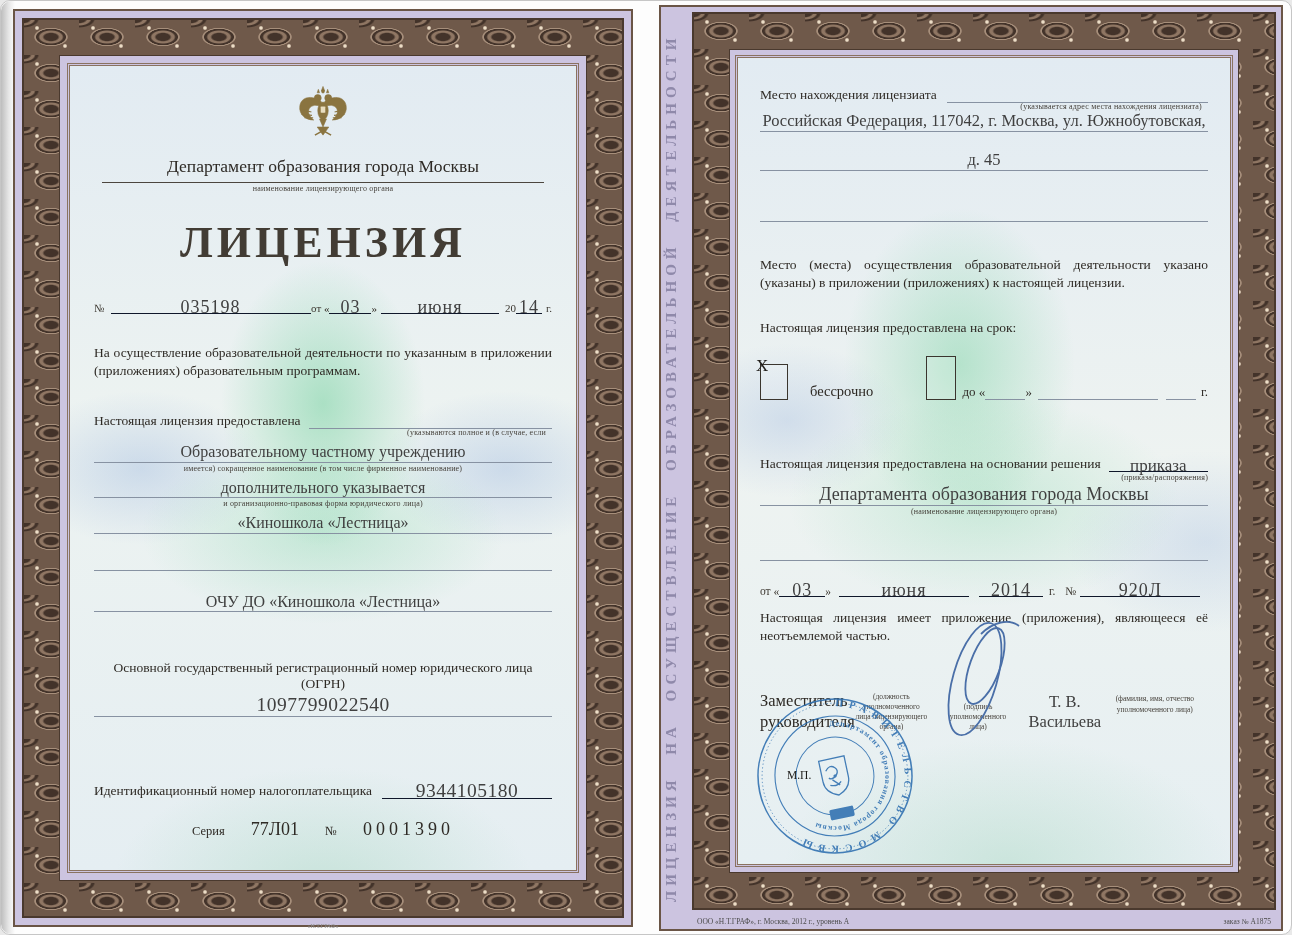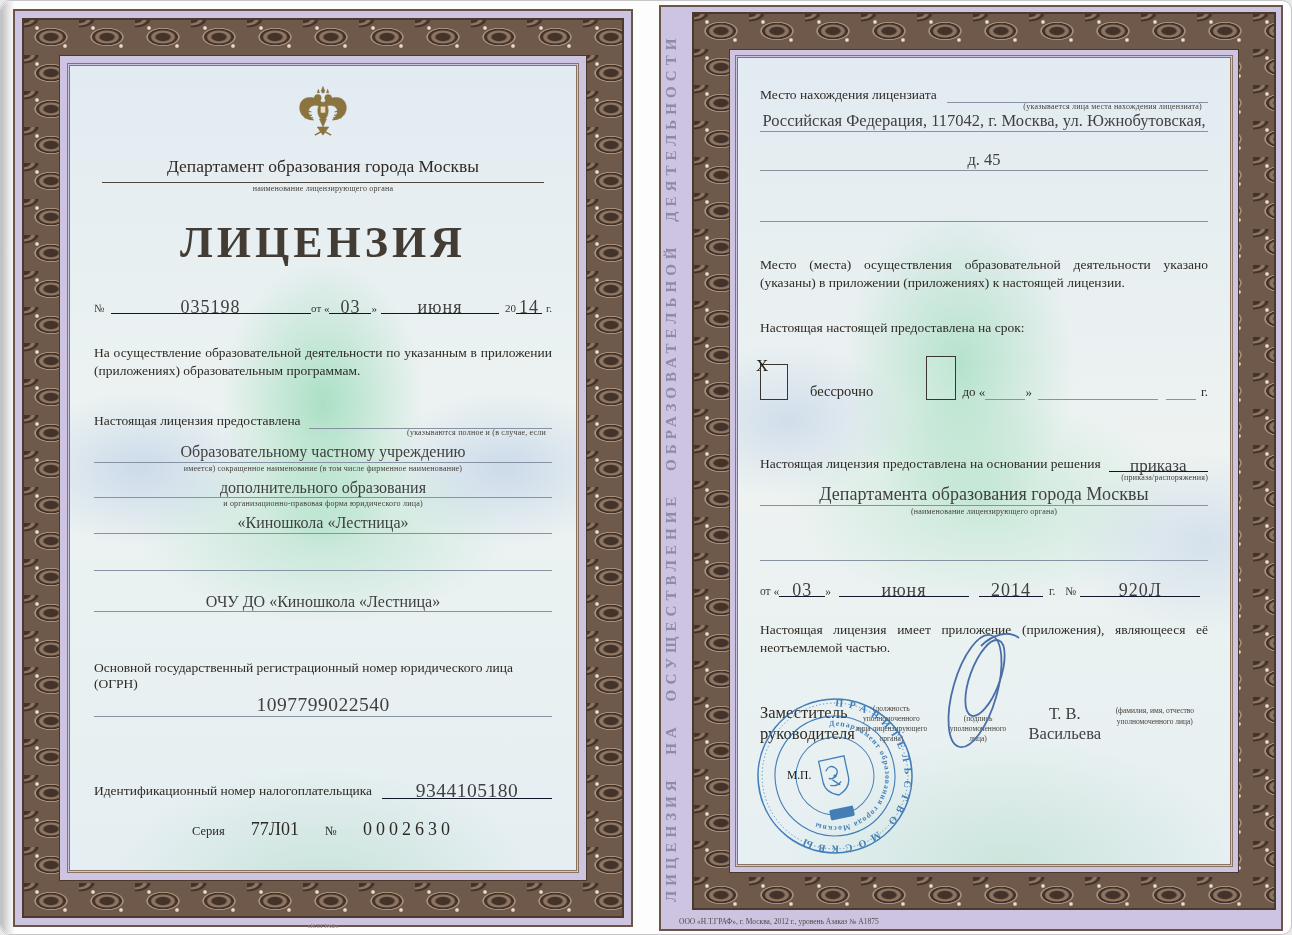--- a/index.html
+++ b/index.html
@@ -70,37 +70,37 @@
   .hrule{border-bottom:1.5px solid #4c463e;margin:5px 8px 1px;}
   .doc-title{font-size:44px;font-weight:bold;letter-spacing:4px;margin-top:24px;color:#423c34;}
   .numrow{margin-top:30px;font-size:11px;align-items:flex-end;color:#3a352e;}
   .numrow .v18{font-size:18px;letter-spacing:1px;}
   .subject{margin-top:30px;}
   .grant-row{margin-top:32px;}
   .cap-right{position:absolute;right:6px;top:100%;white-space:nowrap;}
   .bigval{font-size:16px;padding-bottom:0;border-bottom:1px solid #8792a2;text-align:center;line-height:1.15;}
   .caprow{text-align:center;margin-top:1px;}
   .mt6{margin-top:6px;} .mt14{margin-top:14px;}
-  .ogrn-label{margin-top:48px;font-size:13.5px;}
+  .ogrn-label{margin-top:48px;font-size:13.5px;text-align:center;}
   .ogrn-val{font-size:19.5px;letter-spacing:.5px;text-align:center;border-bottom:1px solid #8792a2;margin-top:2px;}
   .innrow{margin-top:64px;font-size:13.5px;}
   .innrow .v{font-size:19.5px;letter-spacing:.5px;}
   .series-row{position:absolute;left:0;right:0;bottom:30px;display:flex;justify-content:center;
               align-items:baseline;gap:26px;z-index:2;}
   .series-row .small{font-size:12.5px;}
   .series-row .big{font-size:18px;}
   .series-row .num{font-size:18px;letter-spacing:4px;}
   .tiny-print{position:absolute;left:0;right:0;bottom:-24px;text-align:center;font-size:6px;color:#8c8c8c;}
 
   
   .vlabel{position:absolute;left:4px;top:28px;bottom:28px;width:30px;z-index:2;
           writing-mode:vertical-rl;transform:rotate(180deg);
           font-weight:bold;font-size:15px;letter-spacing:5px;word-spacing:12px;
           color:#8f89aa;text-align:center;}
-  .pfooter{position:absolute;left:20px;right:12px;bottom:5px;display:flex;
+  .pfooter{position:absolute;left:38px;right:12px;bottom:5px;display:flex;justify-content:space-between;
            font-size:7.5px;color:#4c4c4c;z-index:2;}
   .addr-val{font-size:16.5px;text-align:center;border-bottom:1px solid #8792a2;margin-top:4px;}
   .term-row{margin-top:20px;align-items:flex-end;font-size:13px;}
   .chk{width:26px;height:34px;border:1.5px solid #3a352e;position:relative;background:rgba(255,255,255,.15);}
   .chk .x{position:absolute;left:-5px;top:-9px;font-size:17px;color:#23201c;}
   .chk2{width:28px;height:42px;border:1.5px solid #3a352e;background:rgba(255,255,255,.15);}
   .sig-row{display:flex;margin-top:44px;align-items:flex-end;}
   .sig-col{display:flex;flex-direction:row;}
   .sig-pos{font-size:16.5px;line-height:1.3;}
   .sig-cap{font-size:7.5px;color:#45403a;text-align:center;line-height:1.35;margin-top:2px;}
@@ -179,71 +179,71 @@
 
         <div class="row grant-row">
           <span class="lbl">Настоящая лицензия предоставлена</span>
           <span class="line fill" style="height:16px;margin-left:8px;">
             <span class="cap cap-right">(указываются полное и (в случае, если</span>
           </span>
         </div>
 
         <div class="bigval val mt14">Образовательному частному учреждению</div>
         <div class="caprow cap">имеется) сокращенное наименование (в том числе фирменное наименование)</div>
-        <div class="bigval val mt6">дополнительного образования</div>
+        <div class="bigval val mt6">дополнительного указывается</div>
         <div class="caprow cap">и организационно-правовая форма юридического лица)</div>
         <div class="bigval val mt6">«Киношкола «Лестница»</div>
         <div class="blank" style="margin-top:16px;"></div>
         <div class="bigval val" style="margin-top:22px;">ОЧУ ДО «Киношкола «Лестница»</div>
 
         <div class="ogrn-label">Основной государственный регистрационный номер юридического лица (ОГРН)</div>
         <div class="ogrn-val val">1097799022540</div>
 
         <div class="row innrow">
           <span class="lbl">Идентификационный номер налогоплательщика</span>
           <span class="fld fill" style="margin-left:10px;">
             <span class="v val">9344105180</span>
           </span>
         </div>
 
         <div class="series-row">
           <span class="small">Серия</span>
           <span class="big">77Л01</span>
           <span class="small">№</span>
-          <span class="num">0002630</span>
+          <span class="num">0001390</span>
         </div>
       </div>
     </div>
     <div class="tiny-print" style="bottom:-2px;">«Н.Т.ГРАФ»</div>
   </div>
 
   <div class="page right">
     <div class="rim"></div>
     <div class="band"></div>
     <div class="mask"></div>
 
     <div class="vlabel">ЛИЦЕНЗИЯ НА ОСУЩЕСТВЛЕНИЕ ОБРАЗОВАТЕЛЬНОЙ ДЕЯТЕЛЬНОСТИ</div>
 
     <div class="inner">
       <div class="wm wm-right"></div>
       <div class="content">
 
         <div class="row" style="margin-top:16px;">
           <span class="lbl">Место нахождения лицензиата</span>
           <span class="line fill" style="height:16px;margin-left:10px;">
-            <span class="cap cap-right">(указывается лица места нахождения лицензиата)</span>
+            <span class="cap cap-right">(указывается адрес места нахождения лицензиата)</span>
           </span>
         </div>
         <div class="addr-val val" style="margin-top:8px;">Российская Федерация, 117042, г. Москва, ул. Южнобутовская,</div>
         <div class="addr-val val" style="margin-top:18px;">д. 45</div>
         <div class="blank" style="margin-top:30px;"></div>
 
         <div class="para" style="margin-top:34px;">Место (места) осуществления образовательной деятельности указано (указаны) в приложении (приложениях) к настоящей лицензии.</div>
 
-        <div class="lbl" style="margin-top:28px;font-size:13.5px;">Настоящая настоящей предоставлена на срок:</div>
+        <div class="lbl" style="margin-top:28px;font-size:13.5px;">Настоящая лицензия предоставлена на срок:</div>
 
         <div class="row term-row">
           <span class="chk">
             <span class="x">X</span>
           </span>
           <span style="margin-left:22px;font-size:14.5px;">бессрочно</span>
           <span style="flex:1"></span>
           <span class="chk2"></span>
           <span style="margin-left:7px;">до «</span>
           <span class="line" style="width:40px;"></span>
@@ -277,21 +277,21 @@
             <span class="v v18 val">2014</span>
           </span>
           <span style="margin-left:6px;">г.</span>
           <span style="margin-left:10px;">№</span>
           <span class="fld" style="width:120px;margin-left:4px;">
             <span class="v v18 val">920Л</span>
           </span>
           <span style="flex:1"></span>
         </div>
 
-        <div class="para" style="margin-top:24px;">Настоящая лицензия имеет приложение (приложения), являющееся её неотъемлемой частью.</div>
+        <div class="para" style="margin-top:12px;">Настоящая лицензия имеет приложение (приложения), являющееся её неотъемлемой частью.</div>
 
         <div class="sig-row">
           <div class="sig-col" style="width:168px;">
             <div class="sig-pos">Заместитель руководителя</div>
             <div class="sig-line"></div>
             <div class="sig-cap">(должность уполномоченного лица лицензирующего органа)</div>
           </div>
           <div class="sig-col sig-mid">
             <svg class="sig-svg" width="110" height="150" viewBox="0 0 110 150">
               <g fill="none" stroke="#4a6fa8" stroke-width="1.8">

